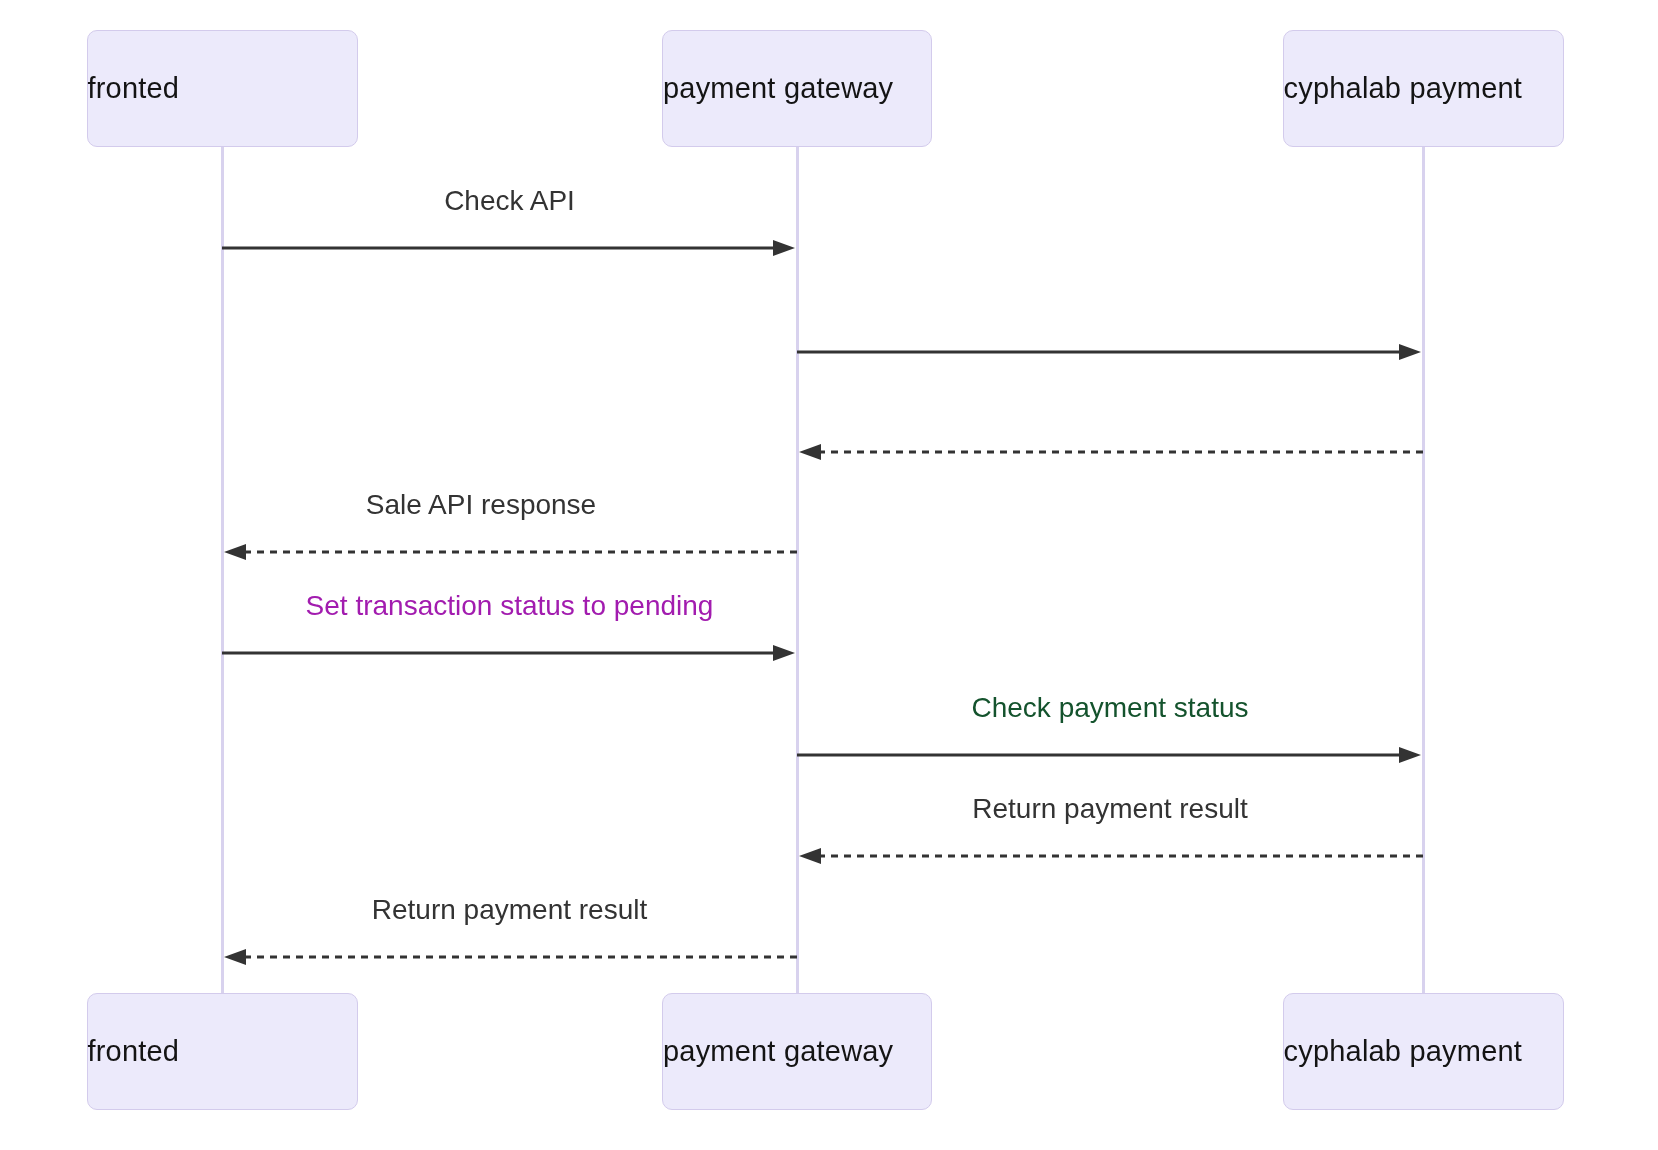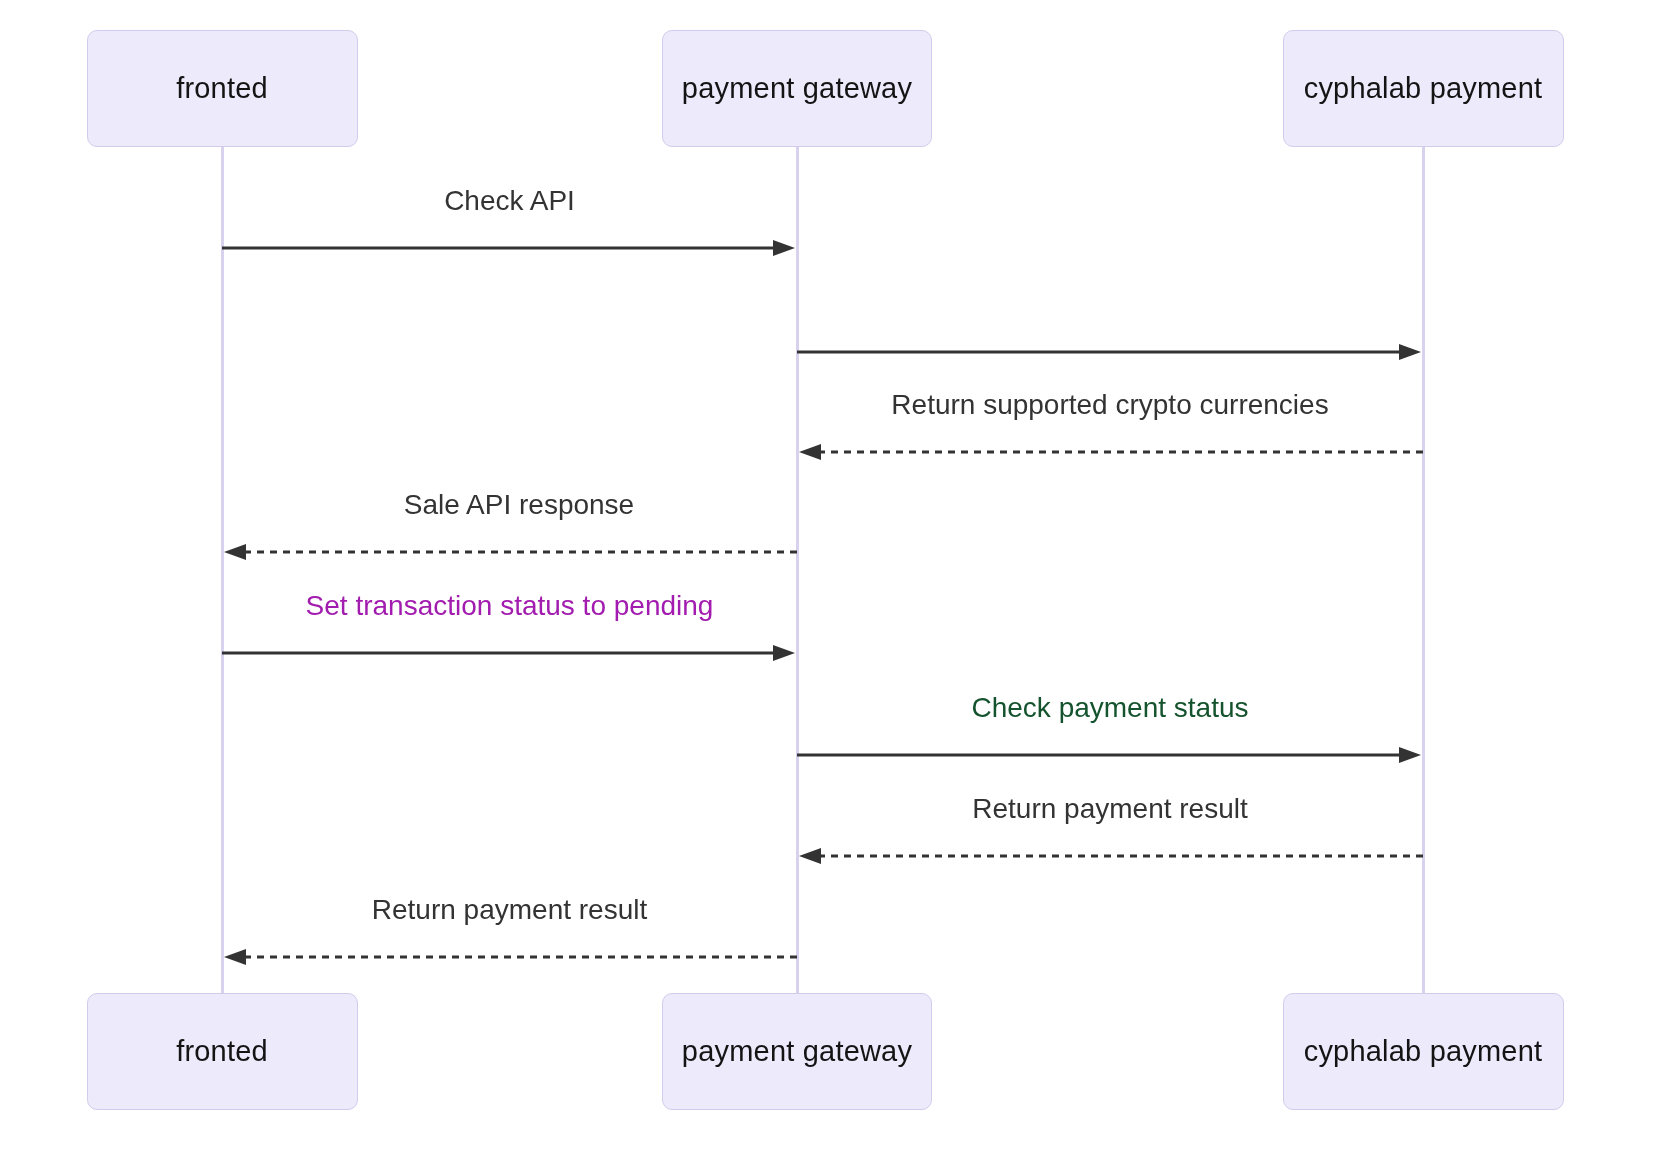--- a/index.html
+++ b/index.html
@@ -10,21 +10,21 @@
     overflow:hidden;
     font-family:"Liberation Sans","DejaVu Sans",sans-serif;
     cursor:grab;
   }
   .actor-box{
     position:absolute;
     box-sizing:border-box;
     background:#ECEAFB;
     border:1.5px solid #D3CBEC;
     border-radius:10px;
-    display:flex;align-items:center;justify-content:center;
+    display:flex;align-items:center;
   }
   .actor-label{
     font-size:29px;
     color:#141414;
     letter-spacing:0.2px;
     white-space:nowrap;
   }
   .lifeline{
     position:absolute;
     width:3px;
@@ -95,19 +95,18 @@
     <div class="actor-box" style="left: 662px; top: 993px; width: 270px; height: 117px;">
       <span class="actor-label">payment gateway</span>
     </div>
     <div class="actor-box" style="left: 1282.5px; top: 30px; width: 281px; height: 117px;">
       <span class="actor-label">cyphalab payment</span>
     </div>
     <div class="actor-box" style="left: 1282.5px; top: 993px; width: 281px; height: 117px;">
       <span class="actor-label">cyphalab payment</span>
     </div>
     <div class="msg-label" style="left: 509.5px; top: 201px; color: rgb(51, 51, 51);">Check API</div>
-    <div class="msg-label" style="left: 1110px; top: 405px; color: rgb(51, 51, 51);">Return supported crypto currencies</div>
-    <div class="msg-label" style="left: 519px; top: 505px; color: rgb(51, 51, 51);">Sale API response</div>
+    <div class="msg-label" style="left: 481px; top: 505px; color: rgb(51, 51, 51);">Sale API response</div>
     <div class="msg-label" style="left: 509.5px; top: 606px; color: #a21caf;">Set transaction status to pending</div>
     <div class="msg-label" style="left: 1110px; top: 708px; color: #14532d;">Check payment status</div>
     <div class="msg-label" style="left: 1110px; top: 809px; color: rgb(51, 51, 51);">Return payment result</div>
     <div class="msg-label" style="left: 509.5px; top: 910px; color: rgb(51, 51, 51);">Return payment result</div>
   </div>
 
 </body></html>

